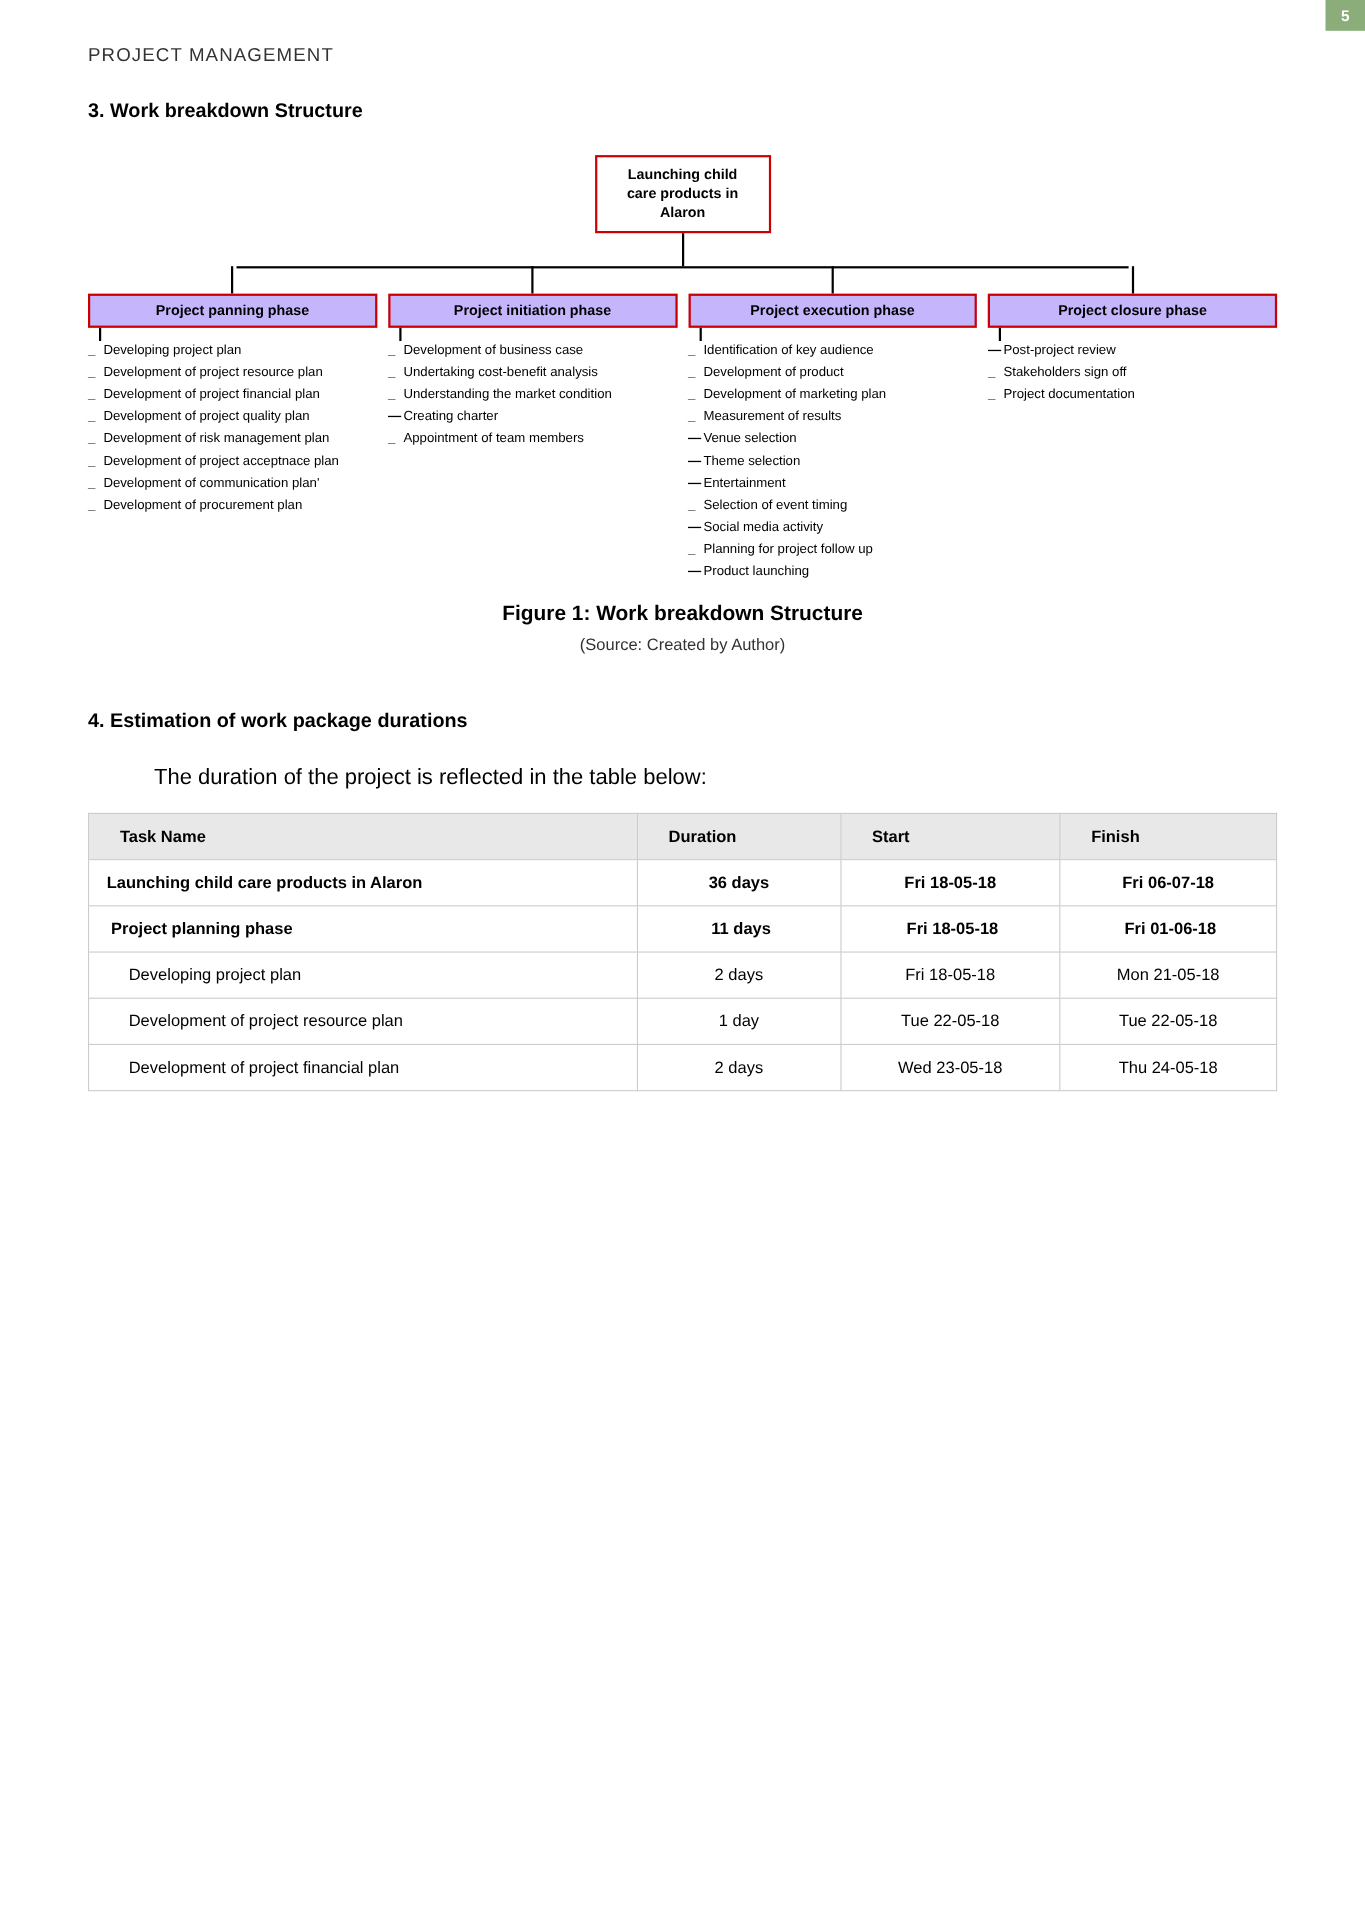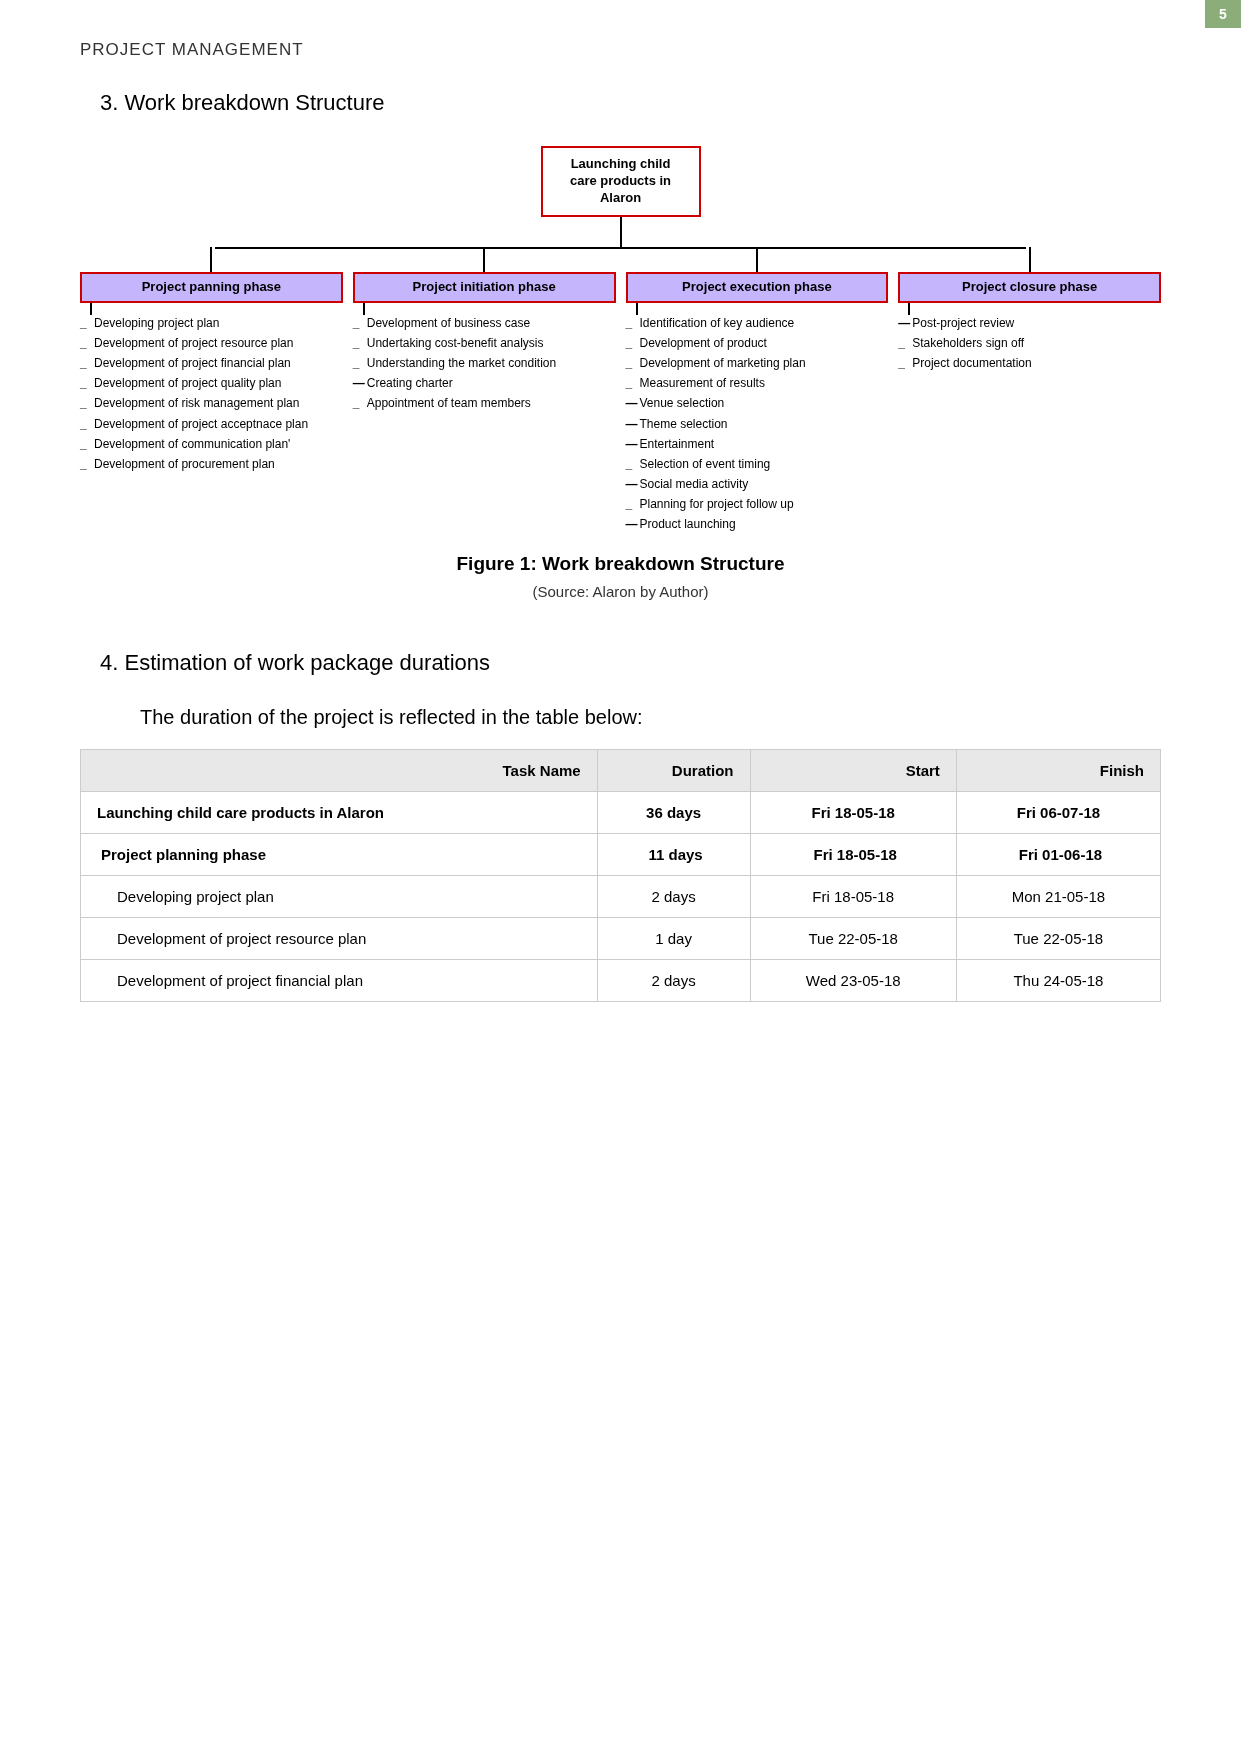--- a/index.html
+++ b/index.html
@@ -36,24 +36,23 @@
       display: flex;
       align-items: center;
       justify-content: center;
       position: absolute;
       right: 0;
       top: 0;
     }
 
     
     .section-heading {
-      font-size: 22px;
-      font-weight: normal;
+      font-size: 18px;
+      font-weight: bold;
       margin-bottom: 30px;
-      margin-left: 20px;
     }
 
     
     .wbs-root {
       border: 2px solid #c00;
       padding: 8px 16px;
       text-align: center;
       font-size: 13px;
       font-weight: bold;
       max-width: 160px;
@@ -160,22 +159,22 @@
 
     
     table {
       width: 100%;
       border-collapse: collapse;
       font-size: 15px;
     }
     th {
       background: #e8e8e8;
       border: 1px solid #ccc;
-      padding: 12px 16px;
-      text-align: right;
+      padding: 12px 28px;
+      text-align: left;
       font-weight: bold;
     }
     td {
       border: 1px solid #ccc;
       padding: 12px 16px;
       vertical-align: middle;
     }
     .row-main td {
       font-weight: bold;
     }
@@ -385,21 +384,21 @@
               </div>
             </div>
           </div>
 
         </div>
       </div>
     </div>
   </div>
 
   <p class="figure-caption">Figure 1: Work breakdown Structure</p>
-  <p class="figure-source">(Source: Alaron by Author)</p>
+  <p class="figure-source">(Source: Created by Author)</p>
 </div>
 
 <div class="section-4">
   <h2 class="section-heading">4. Estimation of work package durations</h2>
   <p class="section-intro">The duration of the project is reflected in the table below:</p>
 
   <table>
     <thead>
       <tr>
         <th>Task Name</th>

